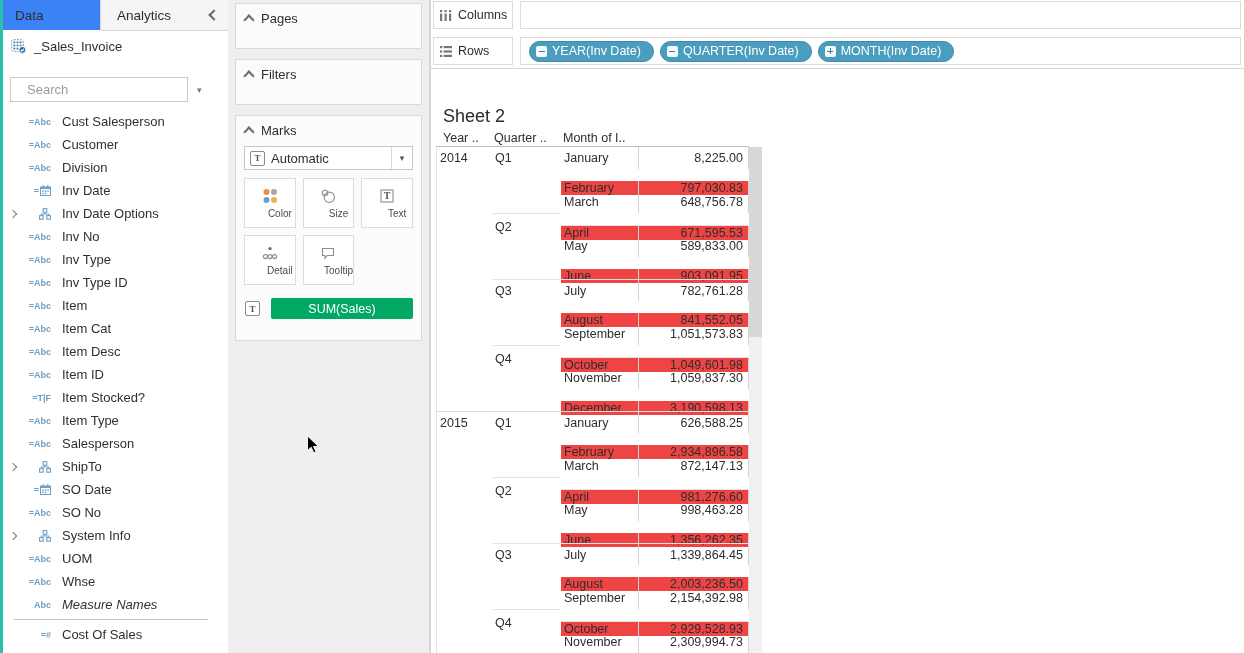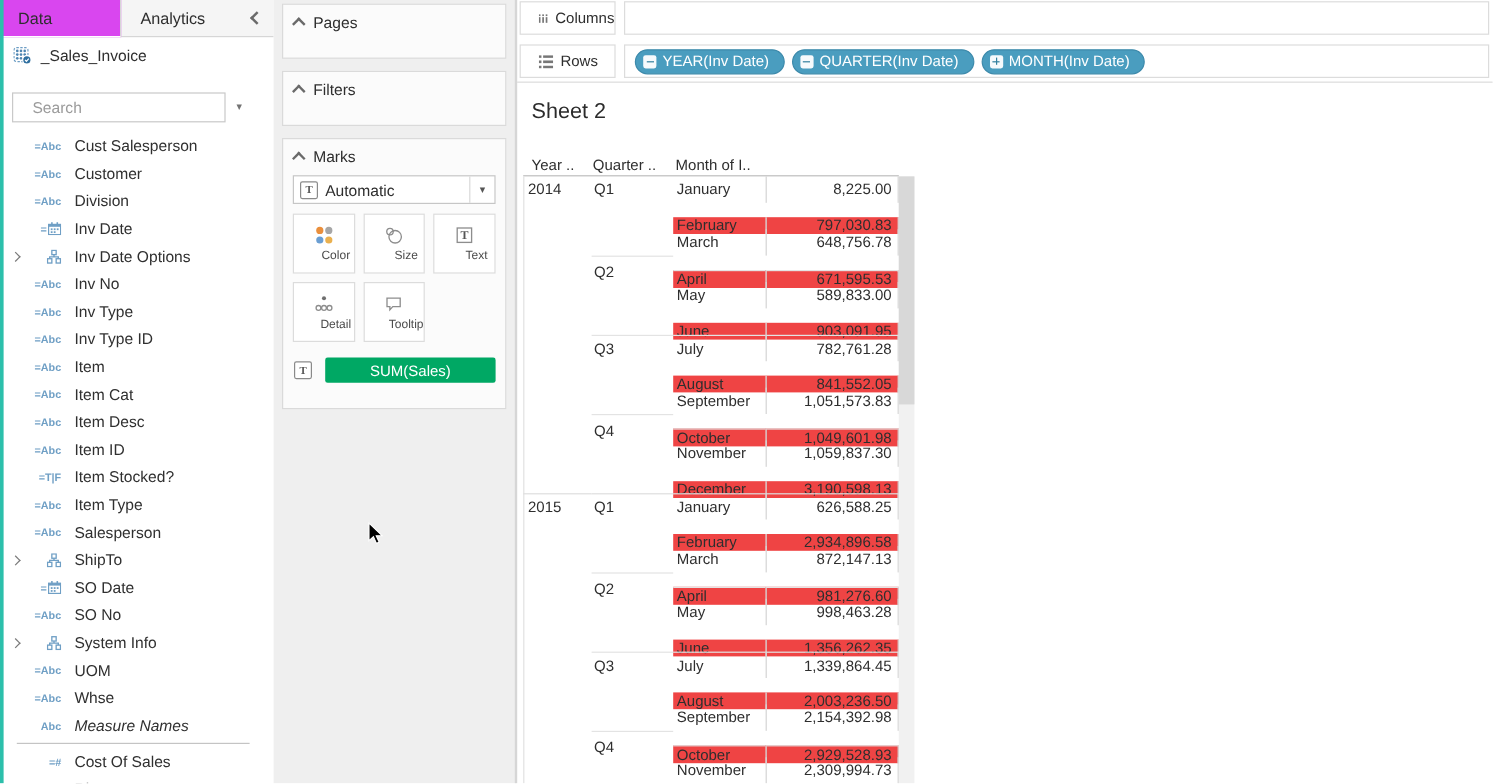--- a/index.html
+++ b/index.html
@@ -5,21 +5,21 @@
   html,body{margin:0;padding:0;background:#fff;}
   #app{position:relative;width:1244px;height:653px;overflow:hidden;background:#fff;
        font-family:"Liberation Sans","DejaVu Sans",sans-serif;color:#333;}
 
   
   .teal-strip{position:absolute;left:0;top:0;width:3px;height:653px;z-index:40;}
 
   
   .sidebar{position:absolute;left:0;top:0;width:228px;height:653px;background:#fff;}
   .tabbar{display:flex;height:30px;border-bottom:1px solid #d6d6d6;}
-  .tab-data{width:85px;background:#d946ef;border-right:1px solid #d6d6d6;border-bottom:1px solid #fff;
+  .tab-data{width:85px;background:#3b82f6;border-right:1px solid #d6d6d6;border-bottom:1px solid #fff;
             margin-bottom:-1px;display:flex;align-items:center;padding-left:15px;
             font-size:13.5px;color:#2e2e2e;z-index:2;}
   .tab-analytics{flex:1;background:#f5f5f5;display:flex;align-items:center;padding-left:16px;
             font-size:13.5px;color:#2e2e2e;}
   .collapse-btn{width:28px;background:#f5f5f5;display:flex;align-items:center;justify-content:center;}
   .chev{display:inline-block;width:6px;height:6px;border-left:2px solid #6a6a6a;border-top:2px solid #6a6a6a;}
   .chev.up{transform:rotate(45deg);margin-top:3px;}
   .chev.left{transform:rotate(-45deg);}
   .chev.right{width:5px;height:5px;border-width:1.5px;border-color:#7a7a7a;transform:rotate(135deg);}
 
@@ -65,34 +65,34 @@
   .mbtn .lbl{font-size:10px;color:#4a4a4a;margin-left:20px;}
 
   .mpill-row{display:flex;align-items:center;gap:11px;margin:13px 8px 0 9px;}
   .gpill{flex:1;height:21px;border-radius:2px;color:#fff;font-size:12.5px;display:flex;
          align-items:center;justify-content:center;box-sizing:border-box;}
 
   
   .vdivider{position:absolute;left:430px;top:0;width:1px;height:653px;background:#d6d6d6;z-index:5;}
   .shelves{position:absolute;left:431px;top:0;width:813px;height:68px;background:#fff;border-bottom:1px solid #d6d6d6;}
   .shelf-label{position:absolute;left:2px;width:80px;height:28px;border:1px solid #dcdcdc;background:#fff;
-               display:flex;align-items:center;gap:6px;padding-left:15px;box-sizing:border-box;
+               display:flex;align-items:center;gap:6px;padding-left:6px;box-sizing:border-box;
                font-size:12.5px;color:#2e2e2e;}
   .shelf-box{position:absolute;left:89px;right:3px;height:28px;border:1px solid #dcdcdc;background:#fff;
              box-sizing:border-box;display:flex;align-items:center;padding-left:8px;gap:6px;}
   .row1{top:1px;} .row2{top:37px;}
   .bpill{height:21px;border-radius:10.5px;color:#fff;font-size:12.5px;display:inline-flex;align-items:center;
          gap:5px;padding:0 12px 0 6px;box-sizing:border-box;border:1px solid #3d8aab;}
   .tgl{width:11px;height:11px;border-radius:2px;background:rgba(255,255,255,.95);position:relative;flex:none;}
   .tgl::before{content:"";position:absolute;left:2.5px;right:2.5px;top:5px;height:1px;background:#33809f;}
   .tgl.plus::after{content:"";position:absolute;top:2.5px;bottom:2.5px;left:5px;width:1px;background:#33809f;}
 
   
   .canvas{position:absolute;left:431px;top:69px;width:813px;height:584px;background:#fff;}
-  .sheet-title{position:absolute;left:12px;top:13px;font-size:18px;color:#2b2b2b;}
+  .sheet-title{position:absolute;left:12px;top:37px;font-size:18px;color:#2b2b2b;}
   .th{position:absolute;top:62px;font-size:12.5px;color:#2e2e2e;white-space:nowrap;}
   .th1{left:12px;} .th2{left:63px;} .th3{left:132px;}
   .thead-line{position:absolute;left:5px;top:77px;width:313px;height:1px;background:#bdbdbd;}
   .tleft-line{position:absolute;left:5px;top:78px;width:1px;height:506px;background:#e2e2e2;}
   .tbl{position:absolute;left:5px;top:78px;width:313px;}
   .trow{display:grid;grid-template-columns:57px 68px 77px 111px;height:22px;}
   .c{display:flex;align-items:center;font-size:12.5px;color:#2e2e2e;box-sizing:border-box;white-space:nowrap;}
   .cy{padding-left:4px;} .cq{padding-left:2px;} .cm{padding-left:3px;}
   .cv{justify-content:flex-end;padding-right:5px;border-left:1px solid #d4d4d4;border-right:1px solid #d4d4d4;}
   .band{background:#ef4444;margin-top:12px;}

